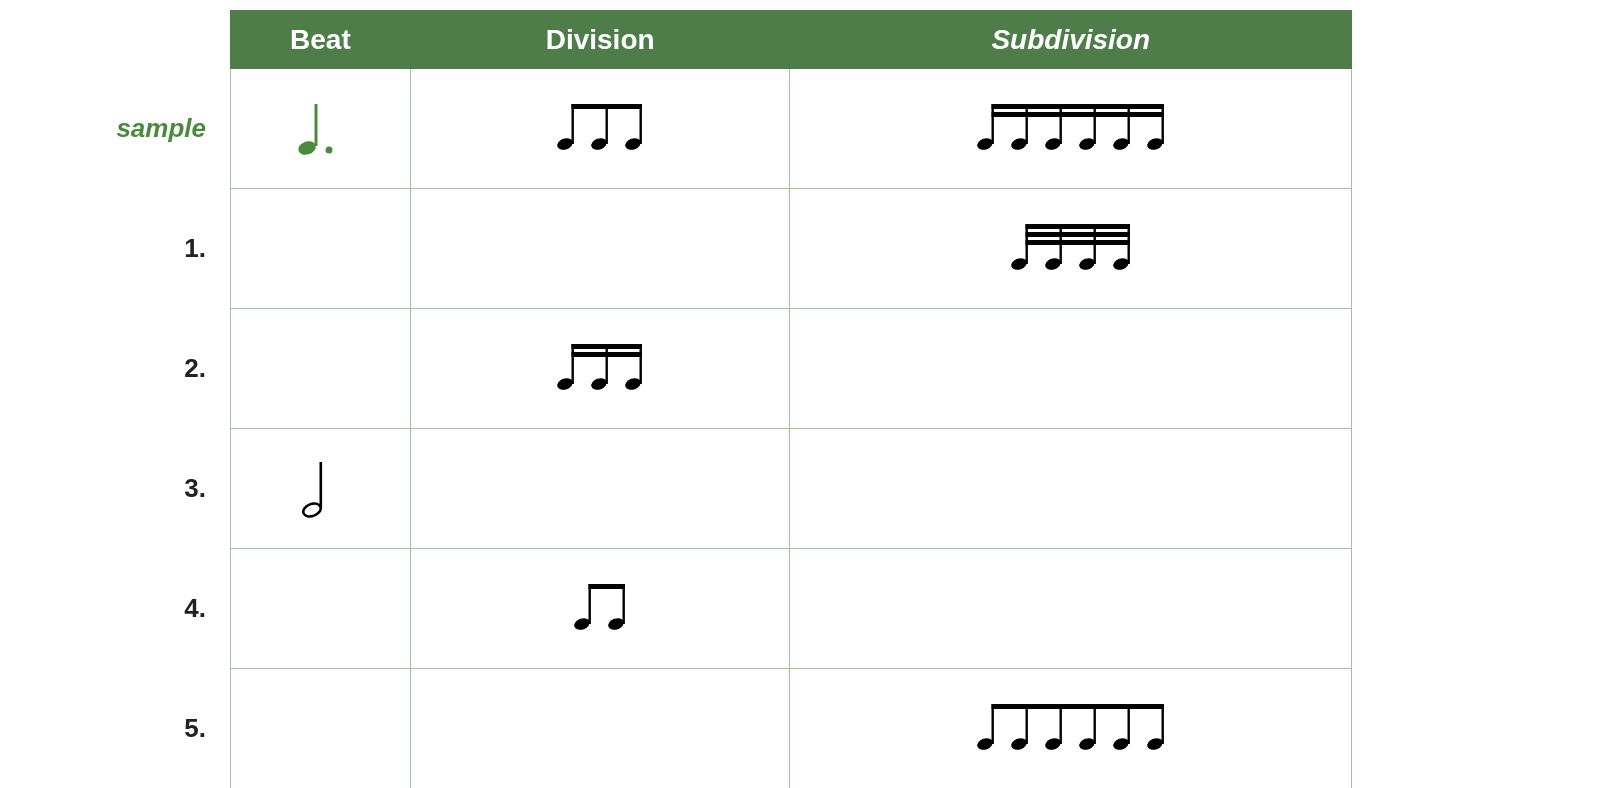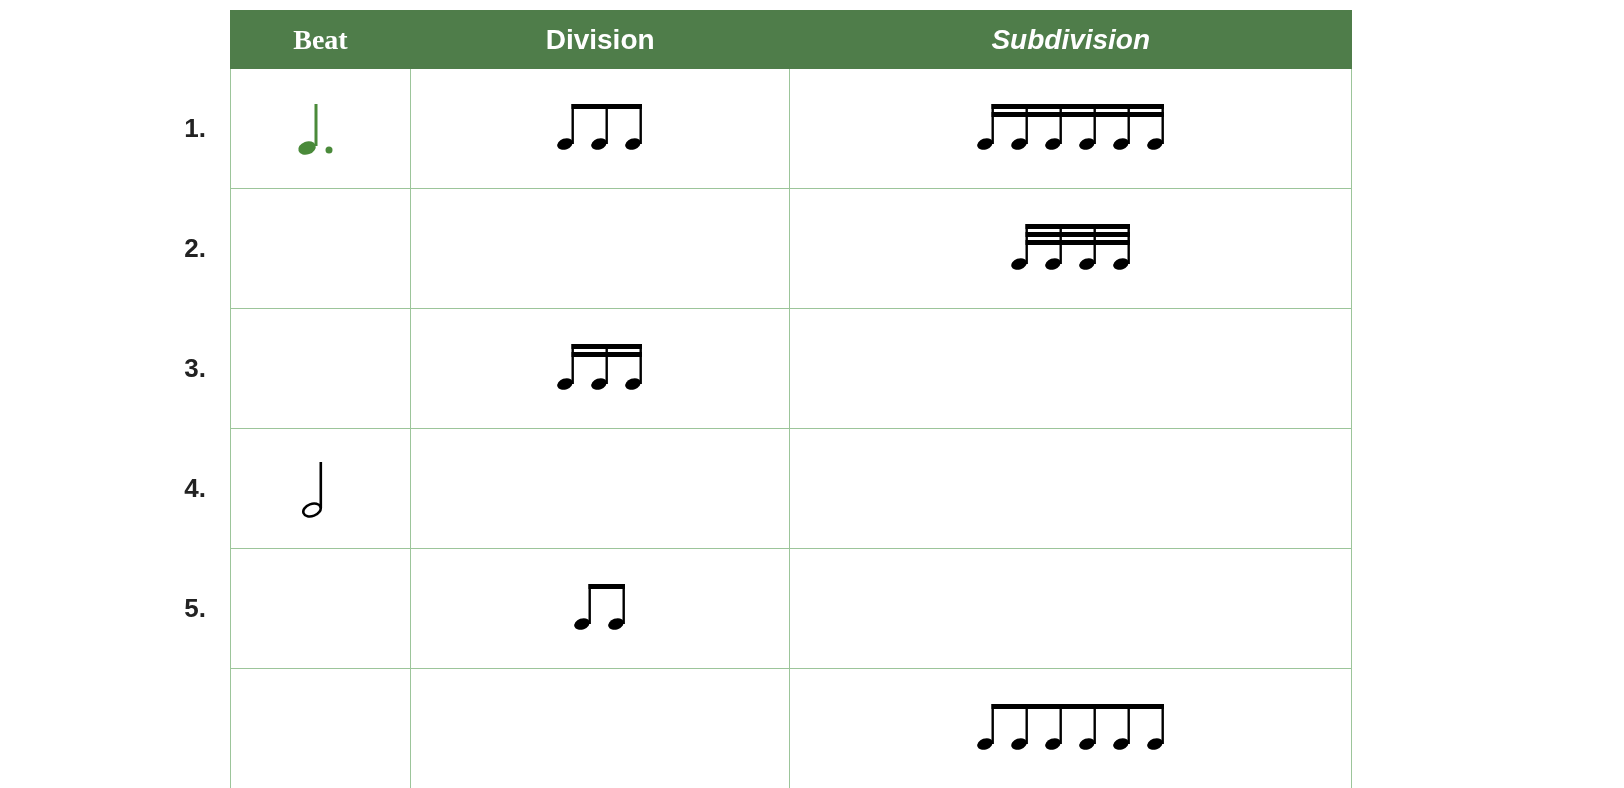--- a/index.html
+++ b/index.html
@@ -53,31 +53,32 @@
       text-align: center;
       border: 1px solid #4f7d4a;
     }
     .grid td {
       border: 1px solid #9cc59a;
       height: 120px;
       text-align: center;
       vertical-align: middle;
       background: #fff;
     }
-    .col-beat { width: 180px; font-family: Liberation Serif, serif; }
+    .col-beat { width: 180px; }
     .col-div  { width: 380px; }
     .col-sub  { width: 562px; font-style: italic; }
     .note-svg { display: inline-block; vertical-align: middle; }
   </style>
 </head>
 <body>
 
 <div class="wrap">
   <div class="labels-col">
     <div class="label-header-spacer"></div>
+    <div class="row-label sample">sample</div>
     <div class="row-label">1.</div>
     <div class="row-label">2.</div>
     <div class="row-label">3.</div>
     <div class="row-label">4.</div>
     <div class="row-label">5.</div>
   </div>
 
   <table class="grid">
     <thead>
       <tr>

